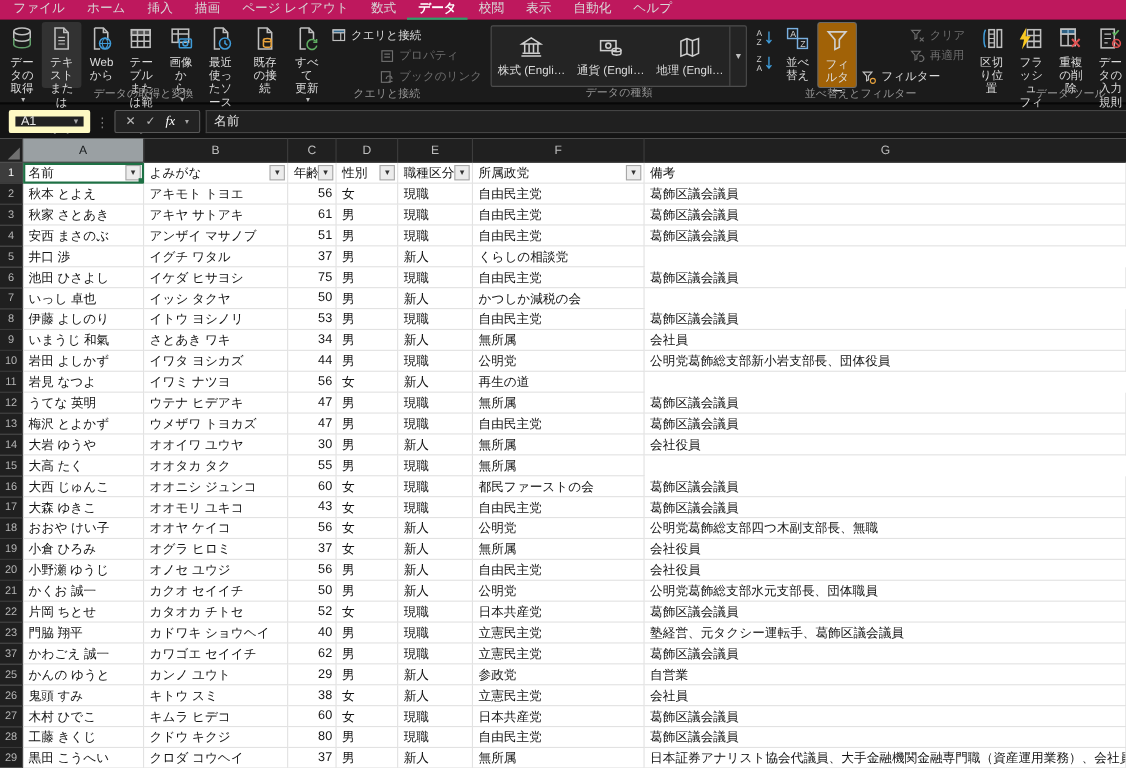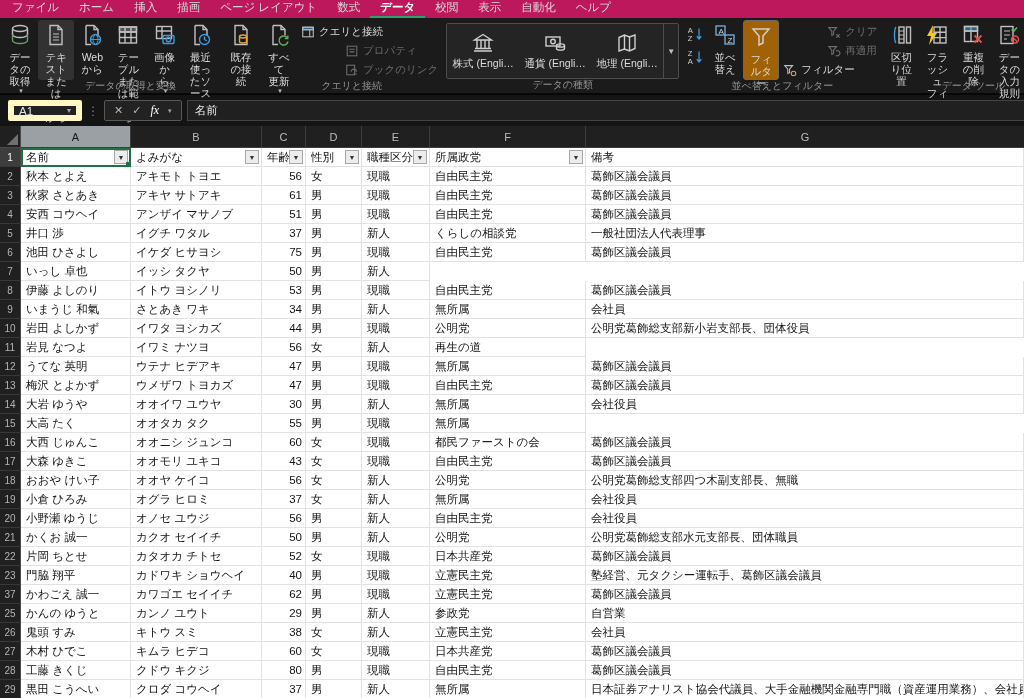--- a/index.html
+++ b/index.html
@@ -505,55 +505,55 @@
     <div class="cell wA">秋家 さとあき</div>
     <div class="cell wB">アキヤ サトアキ</div>
     <div class="cell wC num">61</div>
     <div class="cell wD">男</div>
     <div class="cell wE">現職</div>
     <div class="cell wF">自由民主党</div>
     <div class="cell wG">葛飾区議会議員</div>
   </div>
     <div class="grow">
     <div class="rh">4</div>
-    <div class="cell wA">安西 コウヘイ</div>
+    <div class="cell wA">安西 まさのぶ</div>
     <div class="cell wB">アンザイ マサノブ</div>
     <div class="cell wC num">51</div>
     <div class="cell wD">男</div>
     <div class="cell wE">現職</div>
     <div class="cell wF">自由民主党</div>
     <div class="cell wG">葛飾区議会議員</div>
   </div>
     <div class="grow">
     <div class="rh">5</div>
     <div class="cell wA">井口 渉</div>
     <div class="cell wB">イグチ ワタル</div>
     <div class="cell wC num">37</div>
     <div class="cell wD">男</div>
     <div class="cell wE">新人</div>
     <div class="cell wF">くらしの相談党</div>
-    <div class="cell wG">一般社団法人代表理事</div>
   </div>
     <div class="grow">
     <div class="rh">6</div>
     <div class="cell wA">池田 ひさよし</div>
     <div class="cell wB">イケダ ヒサヨシ</div>
     <div class="cell wC num">75</div>
     <div class="cell wD">男</div>
     <div class="cell wE">現職</div>
     <div class="cell wF">自由民主党</div>
     <div class="cell wG">葛飾区議会議員</div>
   </div>
     <div class="grow">
     <div class="rh">7</div>
     <div class="cell wA">いっし 卓也</div>
     <div class="cell wB">イッシ タクヤ</div>
     <div class="cell wC num">50</div>
     <div class="cell wD">男</div>
     <div class="cell wE">新人</div>
+    <div class="cell wF">かつしか減税の会</div>
   </div>
     <div class="grow">
     <div class="rh">8</div>
     <div class="cell wA">伊藤 よしのり</div>
     <div class="cell wB">イトウ ヨシノリ</div>
     <div class="cell wC num">53</div>
     <div class="cell wD">男</div>
     <div class="cell wE">現職</div>
     <div class="cell wF">自由民主党</div>
     <div class="cell wG">葛飾区議会議員</div>

